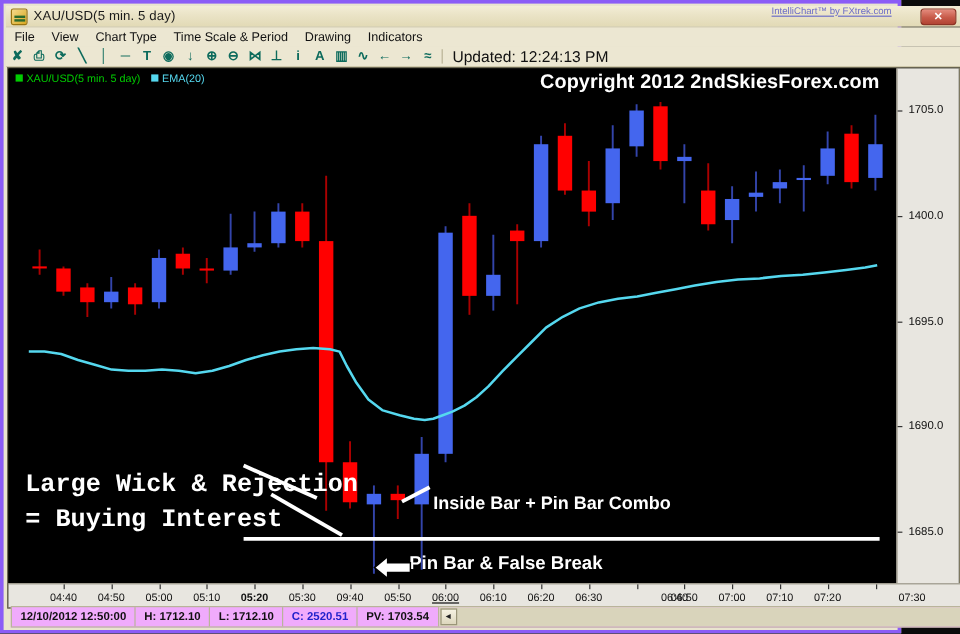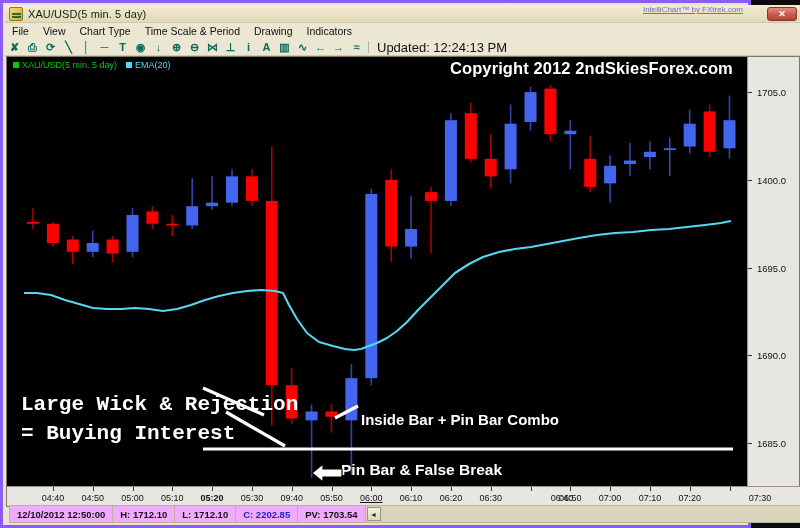--- a/index.html
+++ b/index.html
@@ -450,19 +450,19 @@
   <div class="arrow-left-glyph">
     <svg width="34" height="22" viewBox="0 0 34 22">
       <path d="M13 2 L2 11 L13 20 L13 15 L32 15 L32 7 L13 7 Z" fill="#ffffff" stroke="#000000" stroke-width="1.2"></path>
     </svg>
   </div>
 
   <div class="statusbar">
     <div class="status-cell">12/10/2012 12:50:00</div>
     <div class="status-cell">H: 1712.10</div>
     <div class="status-cell">L: 1712.10</div>
-    <div class="status-cell close">C: 2202.85</div>
+    <div class="status-cell close">C: 2520.51</div>
     <div class="status-cell">PV: 1703.54</div>
     <div class="status-scroll">
       <div class="scroll-btn">◄</div>
     </div>
   </div>
 </div>
 
 </body></html>

